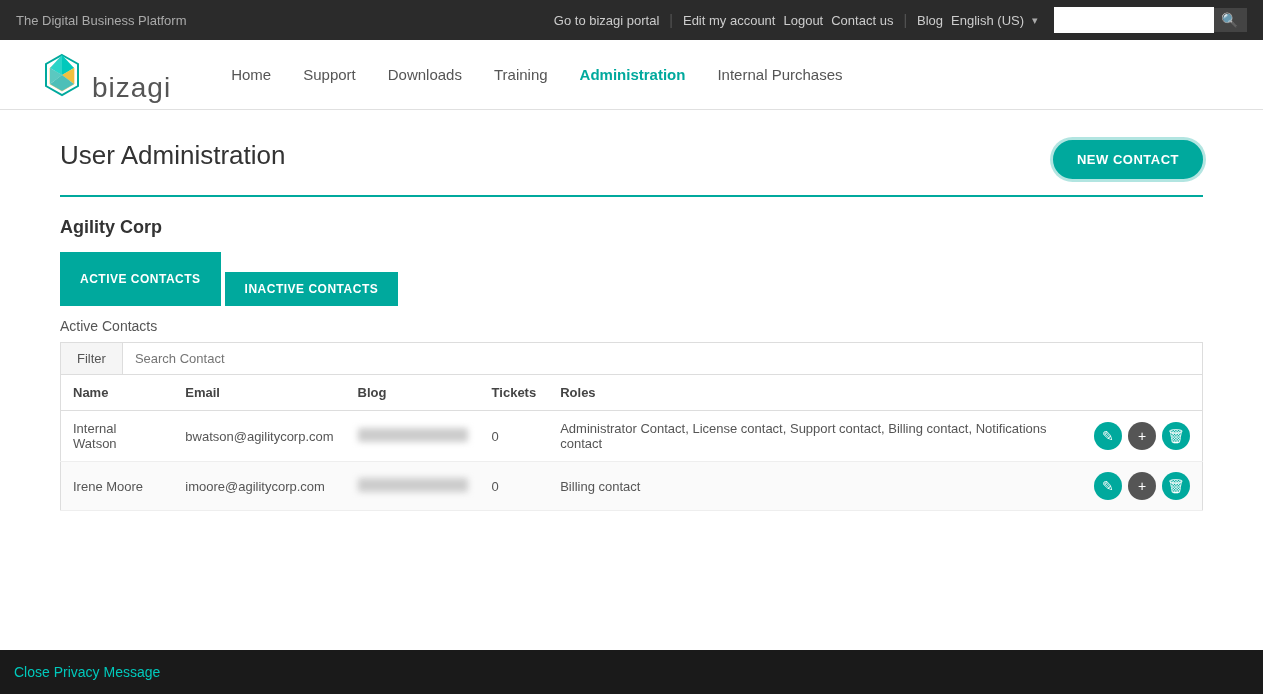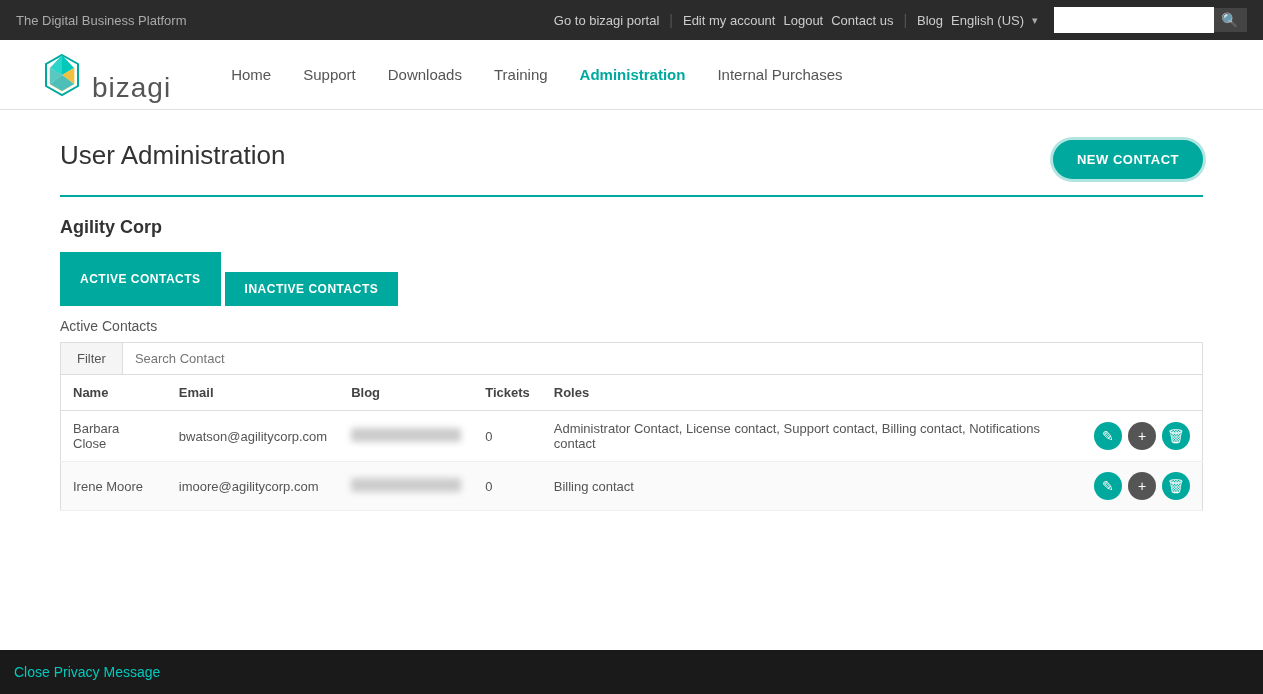--- a/index.html
+++ b/index.html
@@ -334,21 +334,21 @@
         <th>Name</th>
         <th>Email</th>
         <th>Blog</th>
         <th>Tickets</th>
         <th>Roles</th>
         <th></th>
       </tr>
     </thead>
     <tbody>
       <tr>
-        <td>Barbara Close</td>
+        <td>Internal Watson</td>
         <td>bwatson@agilitycorp.com</td>
         <td><span class="phone-blur"></span></td>
         <td>0</td>
         <td>Administrator Contact, License contact, Support contact, Billing contact, Notifications contact</td>
         <td>
           <div class="action-icons">
             <button class="action-icon edit" title="Edit">
               <span>✎</span>
             </button>
             <button class="action-icon add" title="Add">

